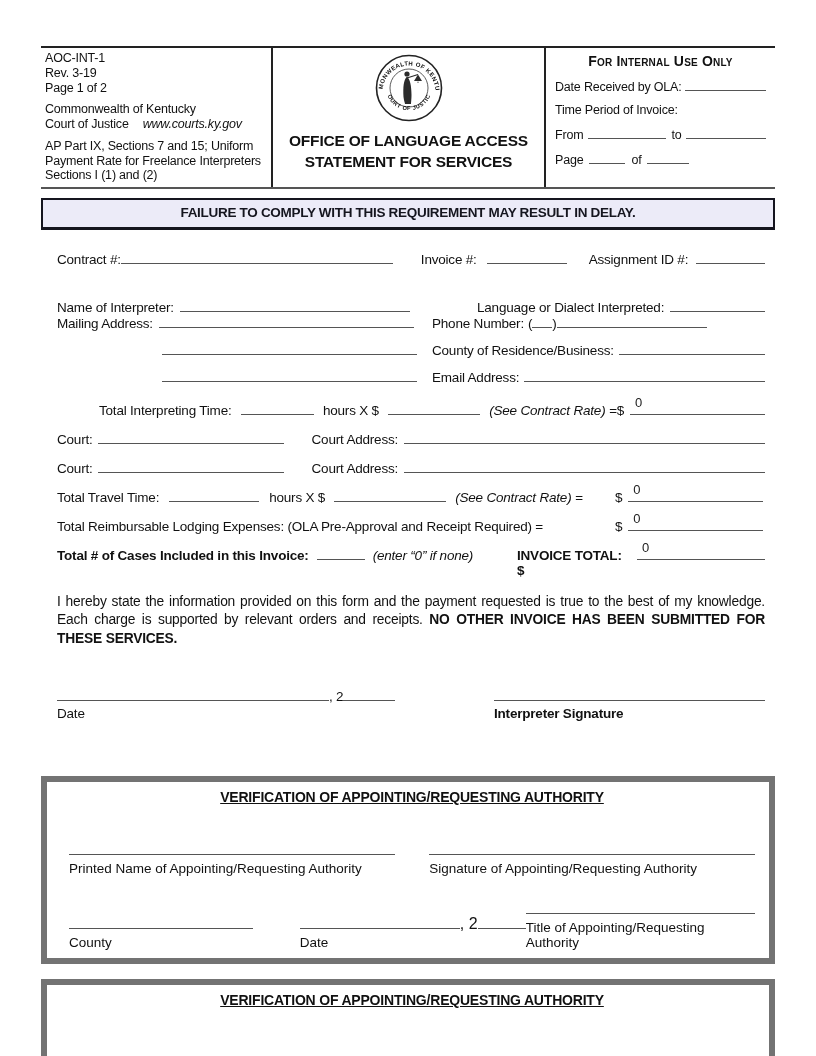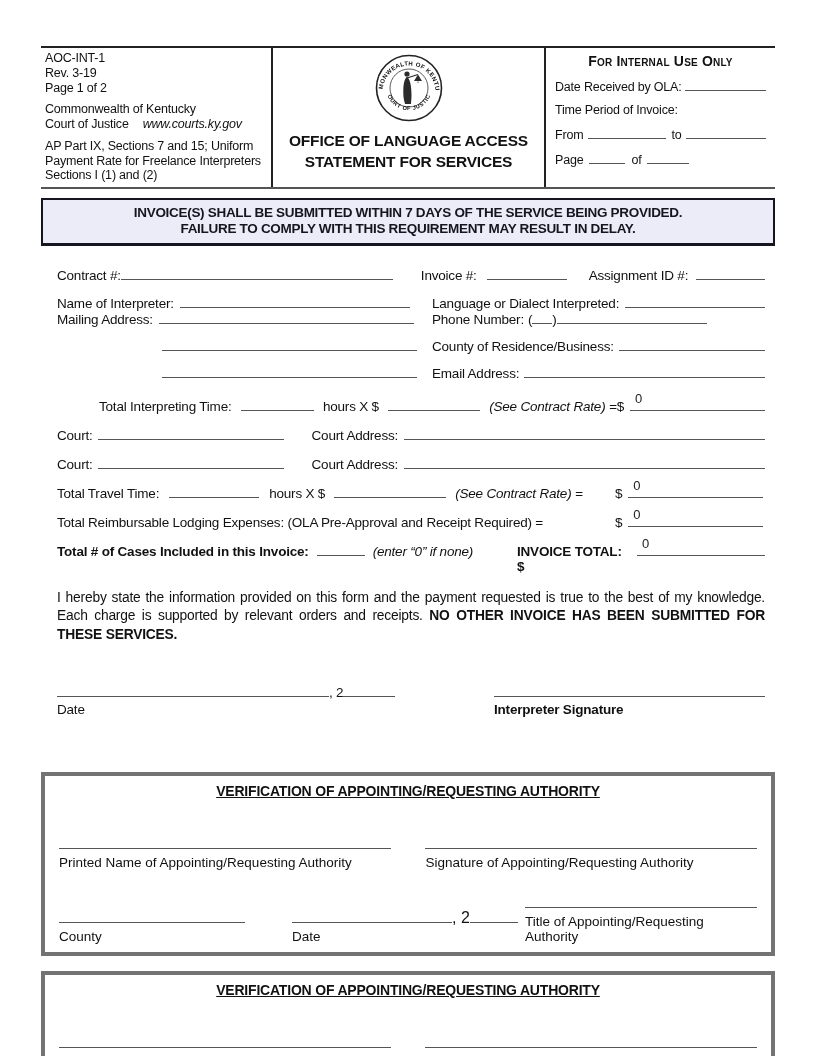--- a/index.html
+++ b/index.html
@@ -41,21 +41,21 @@
   .dollar-grp .cur { margin-right:6px; }
 
   .para { margin-top:15px; text-align:justify; font-size:13.8px; line-height:1.33; letter-spacing:-0.2px; }
 
   .sigrow { display:flex; margin-top:40px; }
   .sig-l { width:382px; }
   .sig-r { flex:1;font-weight:bold; }
   .siglbl { font-size:13.5px; margin-top:2px; }
 
   
-  .vbox { border:4px solid #737373; margin-top:15px; padding:7px 14px 8px 14px; }
+  .vbox { border:6px solid #737373; margin-top:15px; padding:7px 14px 8px 22px; }
   .vbox.first { margin-top:55px; }
   .vtitle { text-align:center; font-weight:bold; font-size:14px; letter-spacing:-0.2px; text-decoration:underline; margin-bottom:36px; }
   .vrow1 { display:flex; justify-content:space-between;align-items:center; }
   .vrow1 .cell { width:47.5%; }
   .vrow2 { display:flex; margin-top:24px; align-items:flex-end; }
   .vlbl { font-size:13.5px; margin-top:2px; }
   .vcell-county { width:186px; }
   .vcell-date { margin-left:47px; }
   .vcell-title { margin-left:auto; width:232px; text-align:left; }
 
@@ -125,38 +125,37 @@
         <div class="iu-row">
           <span class="lbl">Page</span>
           <span class="bl" style="width:36px; margin:0 6px;"></span>
           <span class="lbl">of</span>
           <span class="bl" style="width:42px; margin-left:6px;"></span>
         </div>
       </div>
     </div>
 
     <div class="banner" style="background-color: rgb(236, 235, 248);">
-      <div>INVOICE(S) SHALL BE SUBMITTED WITHIN 7 DAYS OF THE SERVICE BEING PROVIDED.</div>
       <div>FAILURE TO COMPLY WITH THIS REQUIREMENT MAY RESULT IN DELAY.</div>
     </div>
 
     <div class="frm">
 
       <div class="row" style="margin-top:21px;">
         <span class="lbl">Contract #:</span>
         <span class="bl" style="width:272px;"></span>
         <span class="sp" style="width:28px;"></span>
         <span class="lbl">Invoice #:</span>
         <span class="bl" style="width:80px; margin-left:10px;"></span>
         <span class="sp" style="width:22px;"></span>
         <span class="lbl">Assignment ID #:</span>
         <span class="bl" style="flex:1; margin-left:8px;"></span>
       </div>
 
-      <div class="twocol" style="margin-top:12px;">
+      <div class="twocol" style="margin-top:32px;gap:45px;">
         <div class="col-l" style="display:flex; align-items:baseline;">
           <span class="lbl">Name of Interpreter:</span>
           <span class="bl" style="width:230px; margin-left:6px;"></span>
         </div>
         <div class="col-r" style="display:flex; align-items:baseline;">
           <span class="lbl">Language or Dialect Interpreted:</span>
           <span class="bl" style="flex:1; margin-left:6px;"></span>
         </div>
       </div>
 

